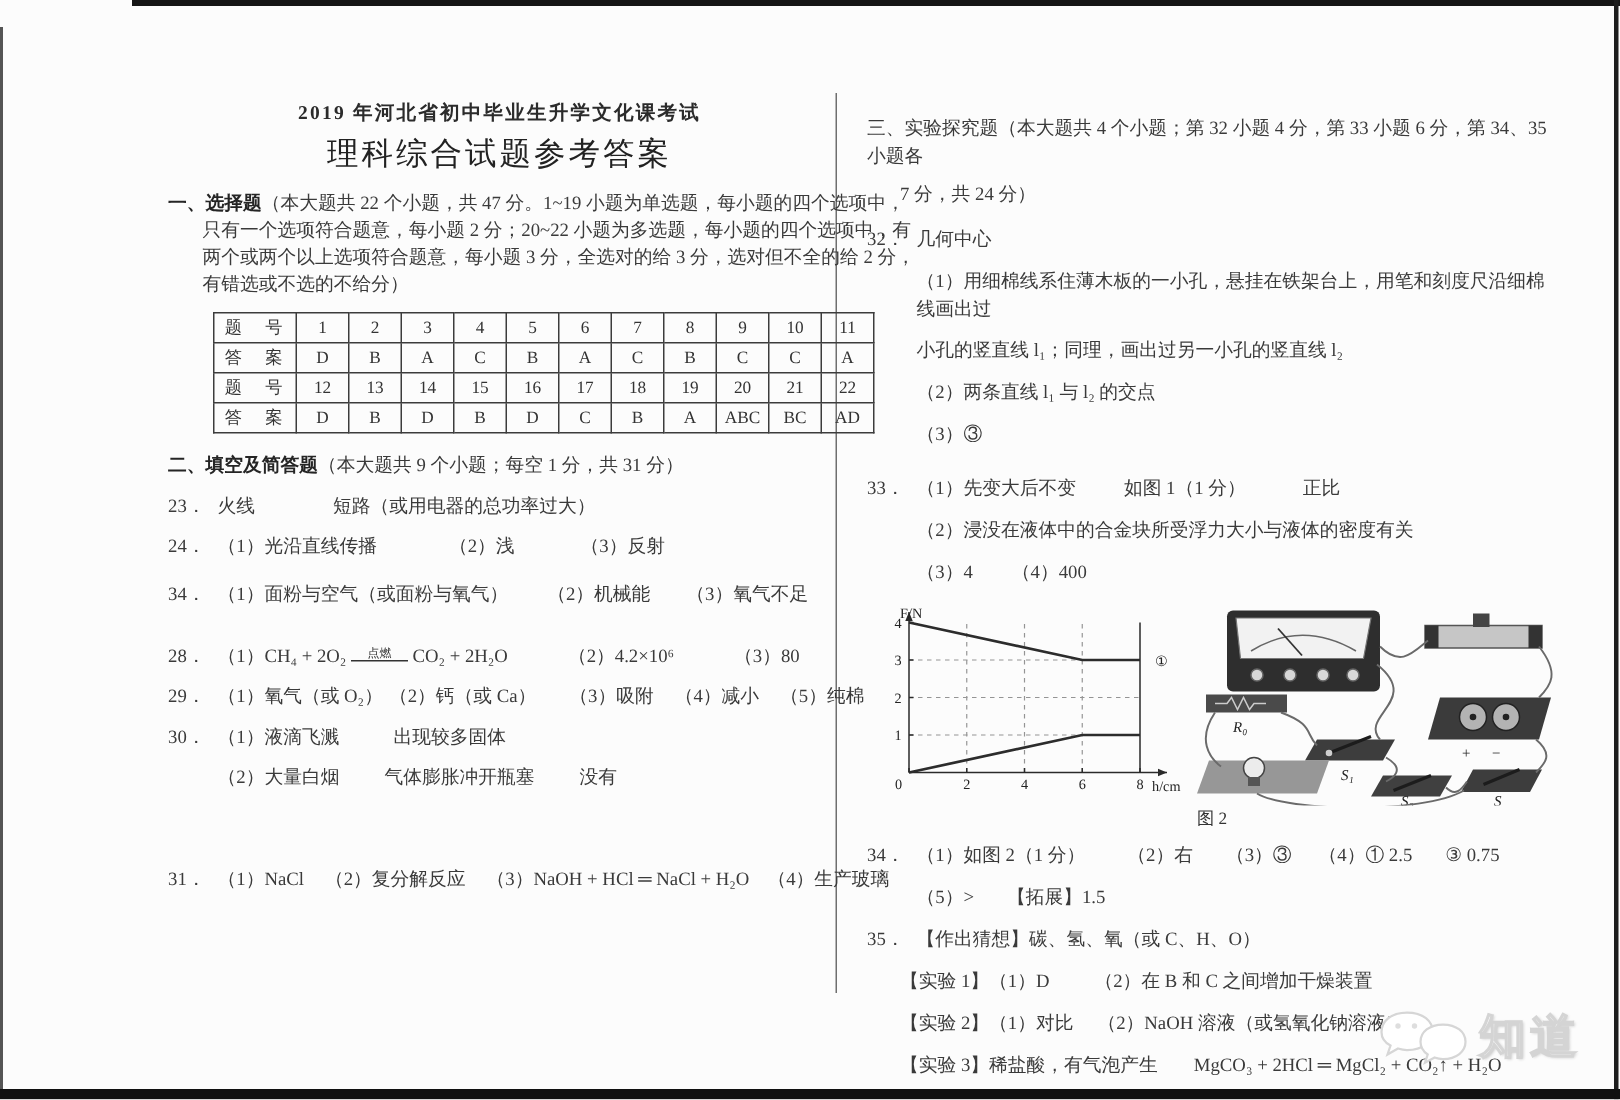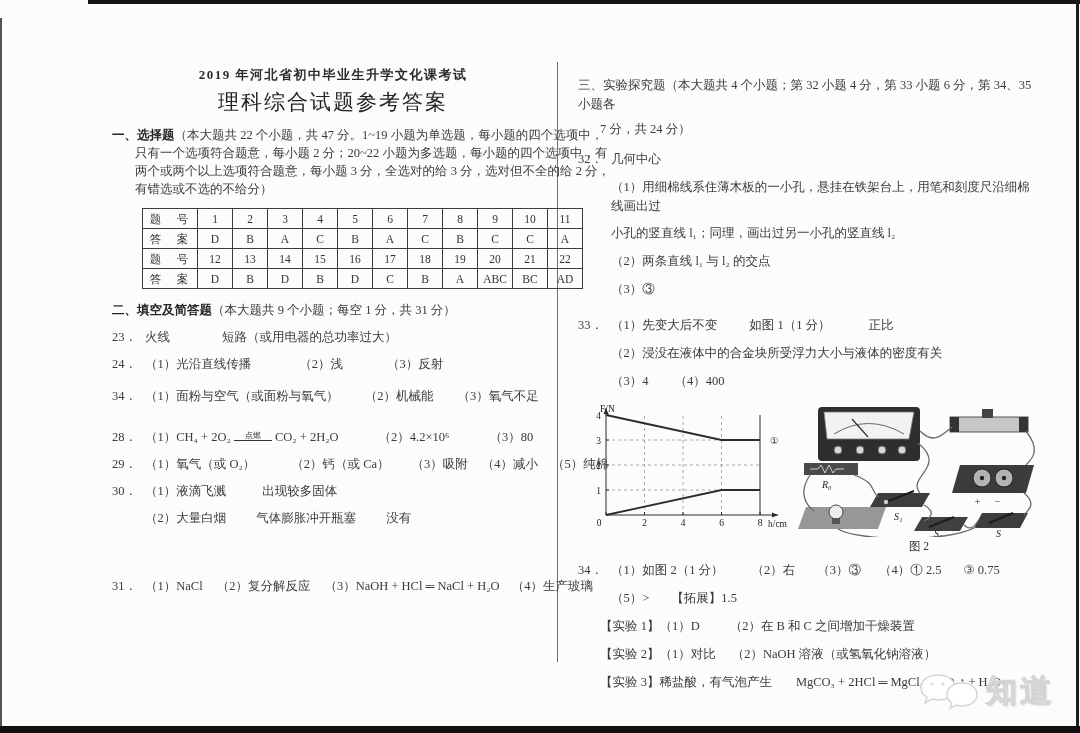--- a/index.html
+++ b/index.html
@@ -44,21 +44,21 @@
   .figrow{display:flex;margin-top:10px;height:152px;}
   .fig1box{width:218px;}
   #fig1-svg text{font:9.5px "Liberation Serif","DejaVu Serif",serif;fill:#222;}
   #fig1-svg .gr{stroke:#949494;stroke-width:0.8;stroke-dasharray:3 3;fill:none;}
   #fig1-svg .ax{stroke:#2a2a2a;stroke-width:1;fill:none;}
   #fig1-svg .af{fill:#2a2a2a;}
   #fig1-svg .ln{stroke:#2c2c2c;stroke-width:1.8;fill:none;}
   .figcap{text-align:center;font-size:11.5px;margin-top:-4px;color:#333;}
   .fig2box{width:242px;margin-left:2px;}
   #fig2-svg text{font:10px "Liberation Serif","DejaVu Serif",serif;fill:#222;font-style:italic;}
-  .fig2cap{text-align:center;font-size:11.5px;margin-top:-6px;color:#333;}
+  .fig2cap{text-align:left;font-size:11.5px;margin-top:-6px;color:#333;}
 
   .wm{position:absolute;right:26px;bottom:20px;display:flex;align-items:center;}
   .wm-text{font-size:31px;font-weight:bold;color:#ffffff;letter-spacing:3px;margin-left:6px;
            -webkit-text-stroke:1px #d4d4d4;text-shadow:1px 1px 2px #c9c9c9;}
 </style>
 </head>
 <body>
 
 <div class="page">
   <div class="b-top"></div>
@@ -149,21 +149,21 @@
     <div class="qline">
       <span class="qno">24．</span><span class="pt" style="margin-right:48px">（1）光沿直线传播</span><span class="pt" style="margin-right:44px">（2）浅</span><span class="pt">（3）反射</span>
     </div>
     <div class="qline mt14">
       <span class="qno">34．</span><span class="pt" style="margin-right:26px">（1）面粉与空气（或面粉与氧气）</span><span class="pt" style="margin-right:24px">（2）机械能</span><span class="pt">（3）氧气不足</span>
     </div>
     <div class="qline mt22">
       <span class="qno">28．</span><span>（1）CH₄ + 2O₂</span><span class="rxn"><span class="lbl">点燃</span></span><span>CO₂ + 2H₂O</span><span class="pt" style="margin-left:40px;margin-right:40px">（2）4.2×10⁶</span><span class="pt">（3）80</span>
     </div>
     <div class="qline">
-      <span class="qno">29．</span><span class="pt" style="margin-right:36px">（1）氧气（或 O₂）</span><span class="pt" style="margin-right:22px">（2）钙（或 Ca）</span><span class="pt" style="margin-right:14px">（3）吸附</span><span class="pt" style="margin-right:14px">（4）减小</span><span class="pt">（5）纯棉</span>
+      <span class="qno">29．</span><span class="pt" style="margin-right:4px">（1）氧气（或 O₂）</span><span class="pt" style="margin-right:22px">（2）钙（或 Ca）</span><span class="pt" style="margin-right:14px">（3）吸附</span><span class="pt" style="margin-right:14px">（4）减小</span><span class="pt">（5）纯棉</span>
     </div>
     <div class="qline">
       <span class="qno">30．</span><span class="pt" style="margin-right:36px">（1）液滴飞溅</span><span class="pt">出现较多固体</span>
     </div>
     <div class="qline ind">
       <span class="pt" style="margin-right:30px">（2）大量白烟</span><span class="pt" style="margin-right:30px">气体膨胀冲开瓶塞</span><span class="pt">没有</span>
     </div>
     <div class="qline mt48">
       <span class="qno">31．</span><span class="pt" style="margin-right:14px">（1）NaCl</span><span class="pt" style="margin-right:14px">（2）复分解反应</span><span class="pt" style="margin-right:12px">（3）NaOH + HCl ═ NaCl + H₂O</span><span class="pt">（4）生产玻璃</span>
     </div>
@@ -292,20 +292,23 @@
       </div>
     </div>
 
     <div class="qline" style="margin-top:8px">
       <span class="qno">34．</span><span class="pt" style="margin-right:28px">（1）如图 2（1 分）</span><span class="pt" style="margin-right:22px">（2）右</span><span class="pt" style="margin-right:18px">（3）③</span><span class="pt" style="margin-right:22px">（4）① 2.5</span><span class="pt">③ 0.75</span>
     </div>
     <div class="qline ind">
       <span class="pt" style="margin-right:22px">（5）&gt;</span><span class="pt">【拓展】1.5</span>
     </div>
 
+    <div class="qline">
+      <span class="qno">35．</span><span>【作出猜想】碳、氢、氧（或 C、H、O）</span>
+    </div>
     <div class="qline ind2">
       <span class="pt" style="margin-right:30px">【实验 1】（1）D</span><span class="pt">（2）在 B 和 C 之间增加干燥装置</span>
     </div>
     <div class="qline ind2">
       <span class="pt" style="margin-right:16px">【实验 2】（1）对比</span><span class="pt">（2）NaOH 溶液（或氢氧化钠溶液）</span>
     </div>
     <div class="qline ind2">
       <span class="pt" style="margin-right:24px">【实验 3】稀盐酸，有气泡产生</span><span class="pt">MgCO₃ + 2HCl ═ MgCl₂ + CO₂↑ + H₂O</span>
     </div>
   </div>

